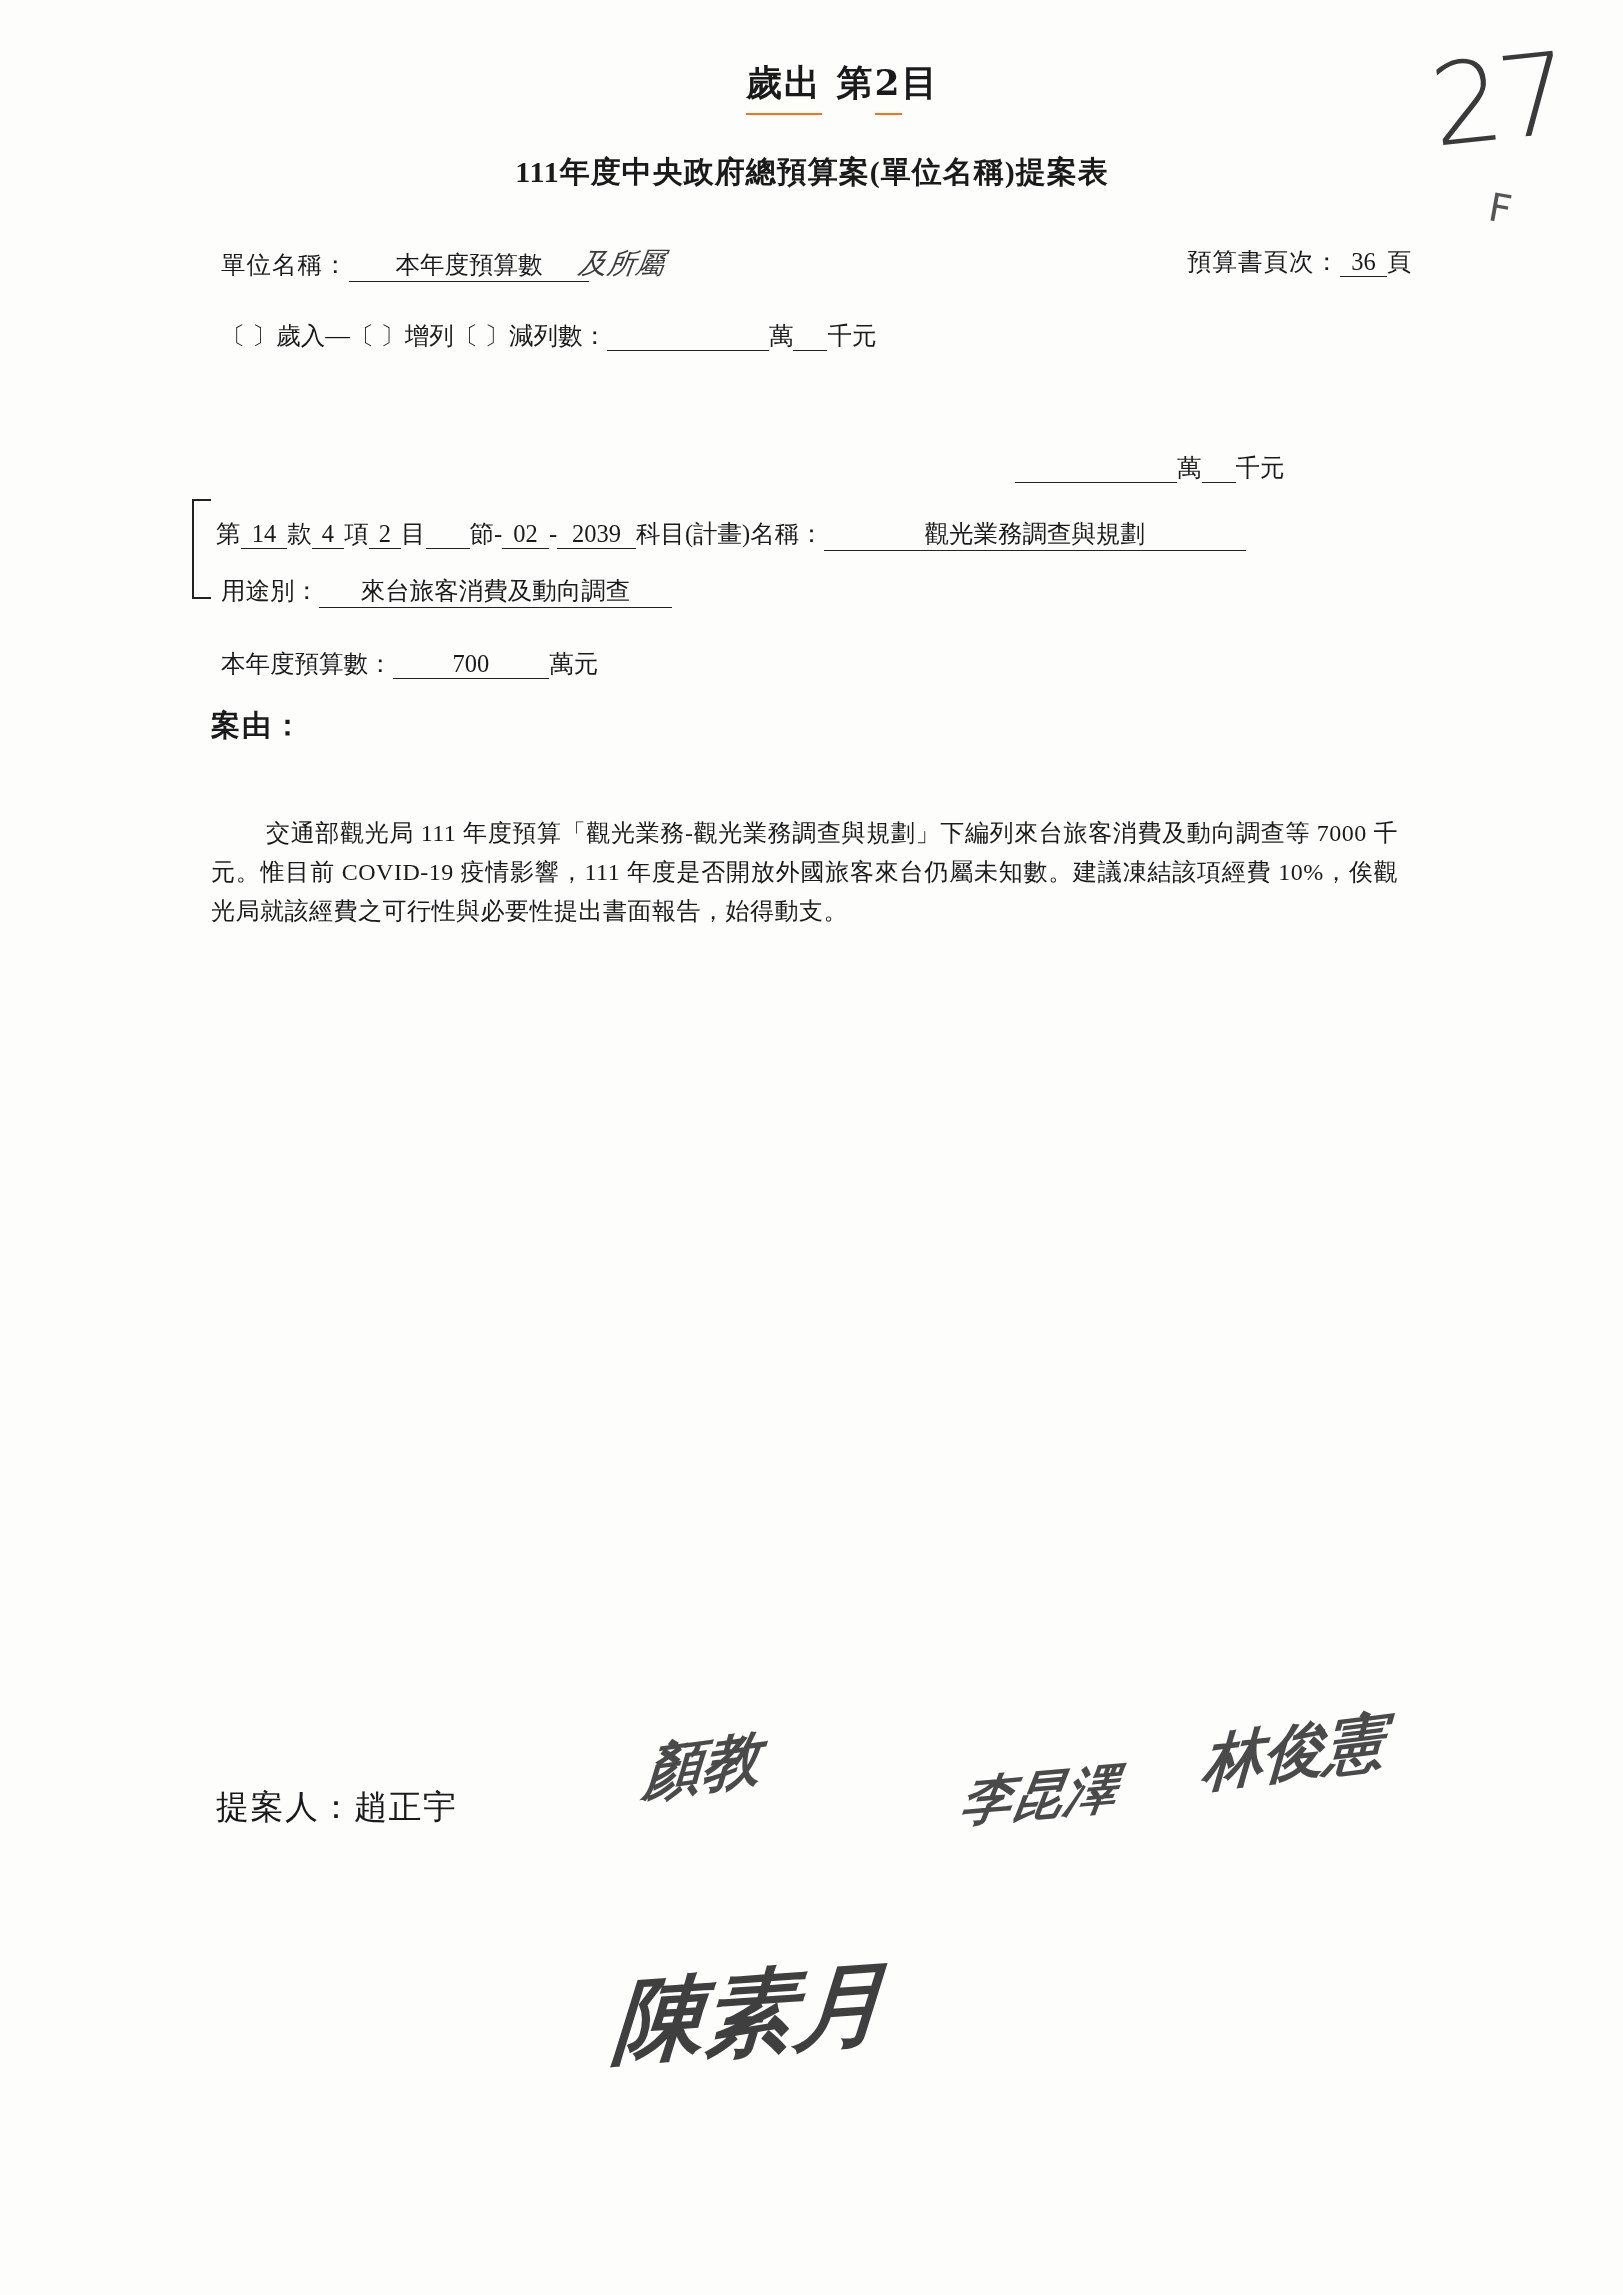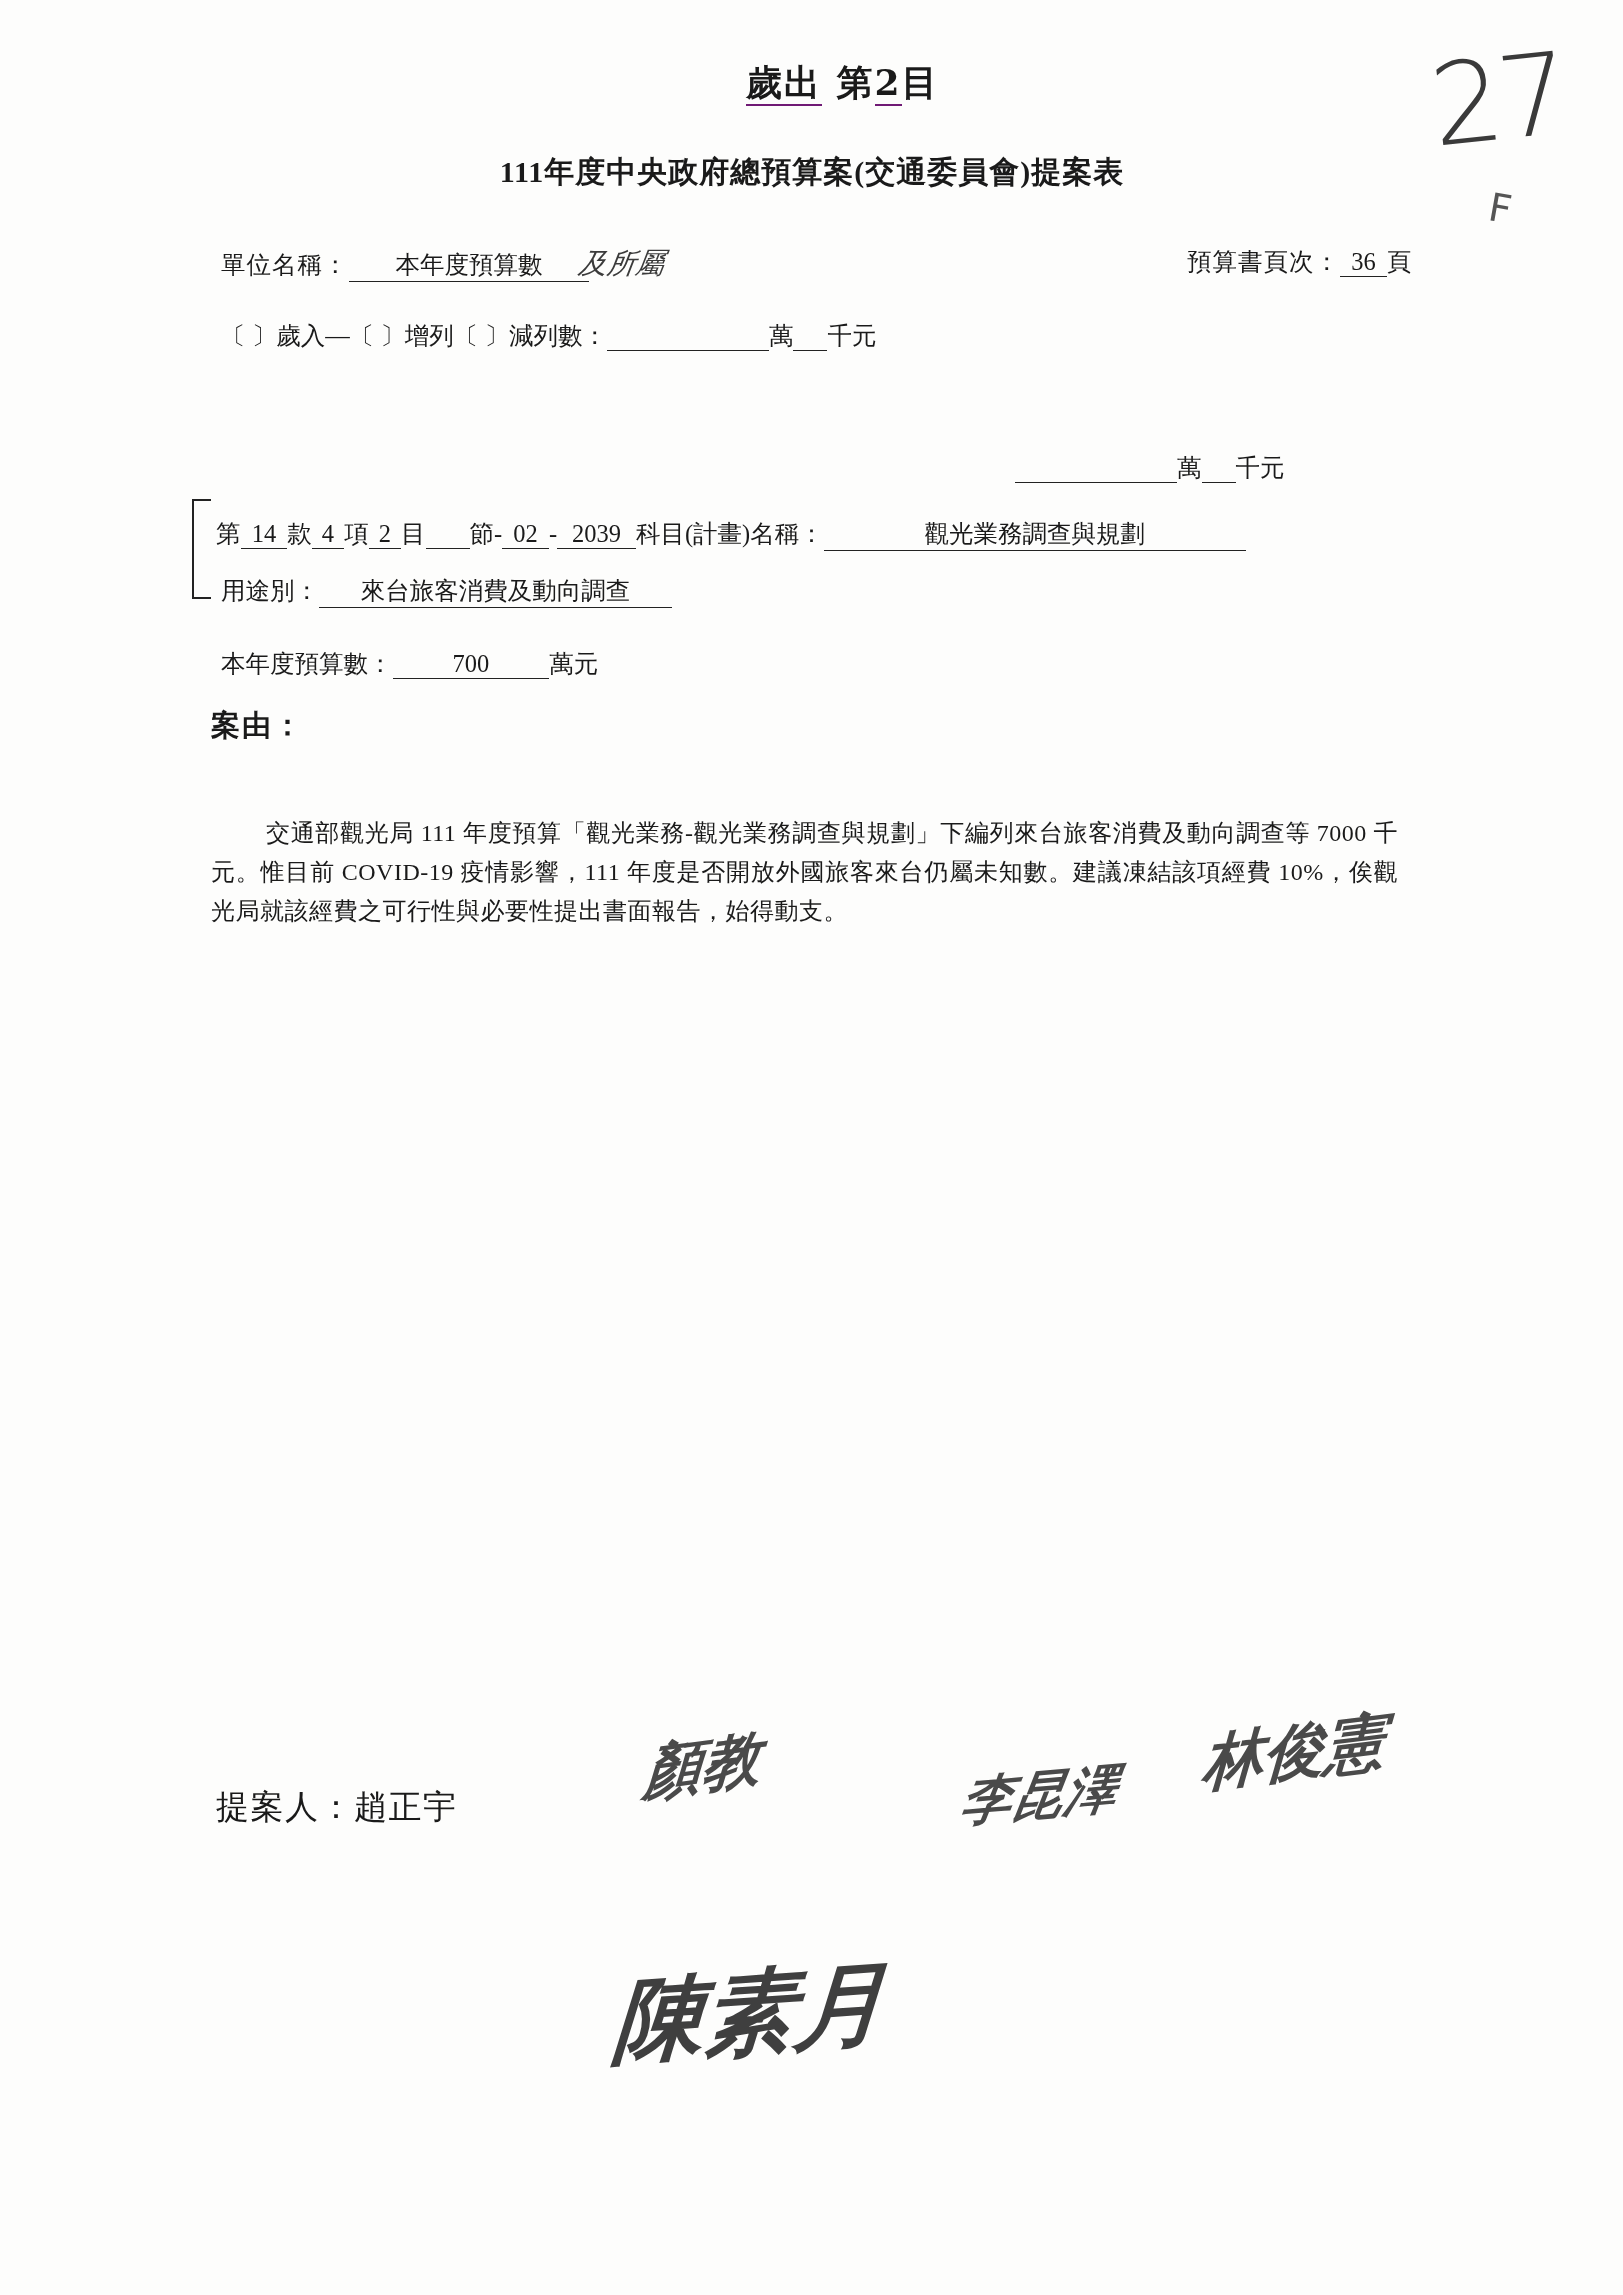--- a/index.html
+++ b/index.html
@@ -26,22 +26,22 @@
   .stamp-title {
     position: absolute;
     left: 746px;
     top: 59px;
     font-size: 36px;
     font-weight: bold;
     letter-spacing: 2px;
     font-family: "DejaVu Serif", serif;
   }
   .stamp-title .ul {
-    border-bottom: 2px solid #701a75;
-    padding-bottom: 1px;
+    border-bottom: 2px solid #f97316;
+    padding-bottom: 10px;
   }
   .hand-num {
     position: absolute;
     right: 59px;
     top: 34px;
     font-size: 113px;
     font-family: "DejaVu Sans", sans-serif;
     color: #3a3a3a;
     transform: rotate(-6deg);
     font-weight: 300;
@@ -155,21 +155,21 @@
 <div class="page">
 
   <div class="stamp-title">
     <span class="ul">歲出</span>
     <span>第</span><span class="ul">2</span><span>目</span>
   </div>
 
   <div class="hand-num">27</div>
   <div class="hand-num-tail">F</div>
 
-  <div class="doc-title">111年度中央政府總預算案(交通委員會)提案表</div>
+  <div class="doc-title">111年度中央政府總預算案(單位名稱)提案表</div>
 
   <div class="row" style="left:221px; top:245px;">
     <span class="lbl">單位名稱：</span><span class="filled" style="min-width:231px;">本年度預算數</span><span class="handwrite" style="font-size:28.4px; margin-left:-9.8px;">及所屬</span>
   </div>
   <div class="row" style="left:1187px; top:245px;">
     <span class="lbl">預算書頁次：</span><span class="filled" style="min-width:37px;">36</span><span>頁</span>
   </div>
 
   <div class="row" style="left:221px; top:319px;">
     <span>〔 〕</span><span>歲入—</span><span>〔 〕</span><span>增列</span><span>〔 〕</span><span>減列數：</span><span class="blank" style="width:162px;">&nbsp;</span><span>萬</span><span class="blank" style="width:34px;">&nbsp;</span><span>千元</span>

